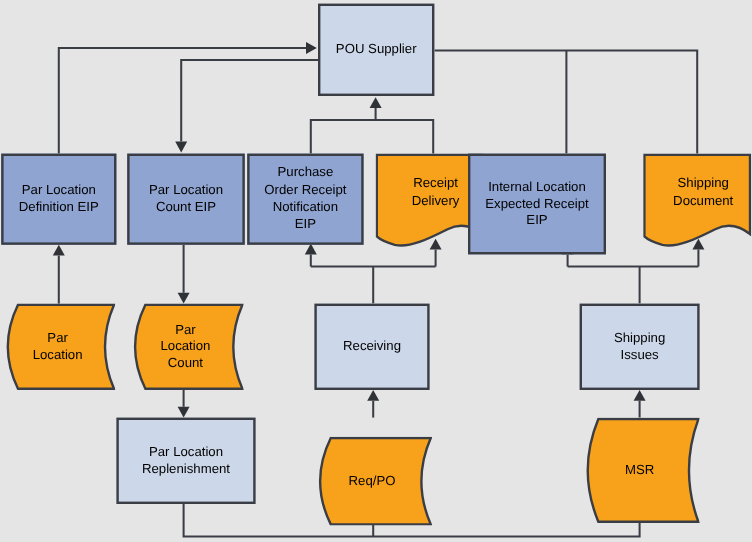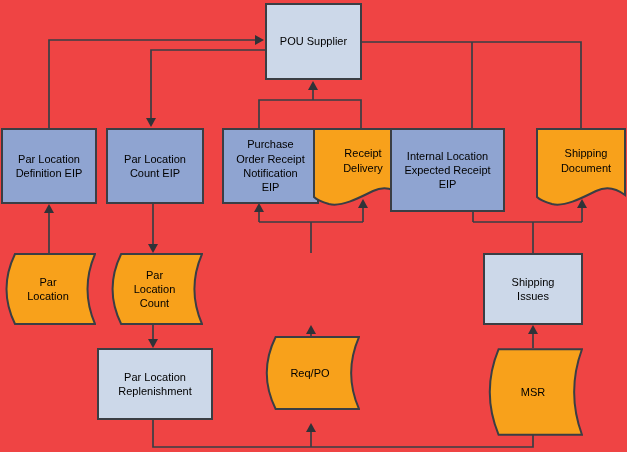--- a/index.html
+++ b/index.html
@@ -1,19 +1,19 @@
 <!DOCTYPE html>
 <html><head>
 <meta charset="utf-8">
 <style>
   html,body{margin:0;padding:0;background:#fff;}
   #canvas{
     position:relative;
     width:627px;height:452px;
-    background:#ef4444;
+    background:#e5e5e5;
     font-family:"Liberation Sans", sans-serif;
     overflow:hidden;
   }
   svg.connectors{position:absolute;left:0;top:0;z-index:0;}
   svg.connectors path{fill:none;stroke:#3a3e44;stroke-width:1.7px;}
   svg.connectors polygon{fill:#2f3338;stroke:none;}
   .node{
     position:absolute;
     display:flex;align-items:center;justify-content:center;
     text-align:center;
@@ -81,21 +81,21 @@
   <div class="node mid" style="left:1px;top:128px;width:96px;height:76px">
     <span class="lbl">Par Location
 Definition EIP</span>
   </div>
 
   <div class="node mid" style="left:106px;top:128px;width:98px;height:76px">
     <span class="lbl">Par Location
 Count EIP</span>
   </div>
 
-  <div class="node mid" style="left:222px;top:128px;width:97px;height:76px">
+  <div class="node mid" style="left:206px;top:128px;width:97px;height:76px">
     <span class="lbl">Purchase
 Order Receipt
 Notification
 EIP</span>
   </div>
 
   <div class="node doc" style="left:313px;top:128px;width:90px;height:79px">
     <svg class="shape" viewBox="0 0 90 79" preserveAspectRatio="none">
       <path vector-effect="non-scaling-stroke" d="M1,1 L89,1 L89,67 C80,60 70,58 60,63 C44,71 28,79 16,76 C9,74 4,72 1,69 Z"></path>
     </svg>
@@ -127,32 +127,35 @@
 
   <div class="node data" style="left:106px;top:253px;width:97px;height:72px">
     <svg class="shape" viewBox="0 0 96 72" preserveAspectRatio="none">
       <path vector-effect="non-scaling-stroke" d="M95,1 L15,1 Q-2,36 15,71 L95,71 Q80,36 95,1 Z"></path>
     </svg>
     <span class="lbl">Par
 Location
 Count</span>
   </div>
 
+  <div class="node light" style="left:262px;top:253px;width:96px;height:72px">
+    <span class="lbl">Receiving</span>
+  </div>
 
   <div class="node light" style="left:483px;top:253px;width:100px;height:72px">
     <span class="lbl">Shipping
 Issues</span>
   </div>
 
   <div class="node light" style="left:97px;top:348px;width:116px;height:72px">
     <span class="lbl">Par Location
 Replenishment</span>
   </div>
 
-  <div class="node data" style="left:260px;top:336px;width:100px;height:74px">
+  <div class="node data" style="left:260px;top:364px;width:100px;height:74px">
     <svg class="shape" viewBox="0 0 96 72" preserveAspectRatio="none">
       <path vector-effect="non-scaling-stroke" d="M95,1 L15,1 Q-2,36 15,71 L95,71 Q80,36 95,1 Z"></path>
     </svg>
     <span class="lbl">Req/PO</span>
   </div>
 
   <div class="node data" style="left:483px;top:348px;width:100px;height:88px">
     <svg class="shape" viewBox="0 0 96 72" preserveAspectRatio="none">
       <path vector-effect="non-scaling-stroke" d="M95,1 L15,1 Q-2,36 15,71 L95,71 Q80,36 95,1 Z"></path>
     </svg>

